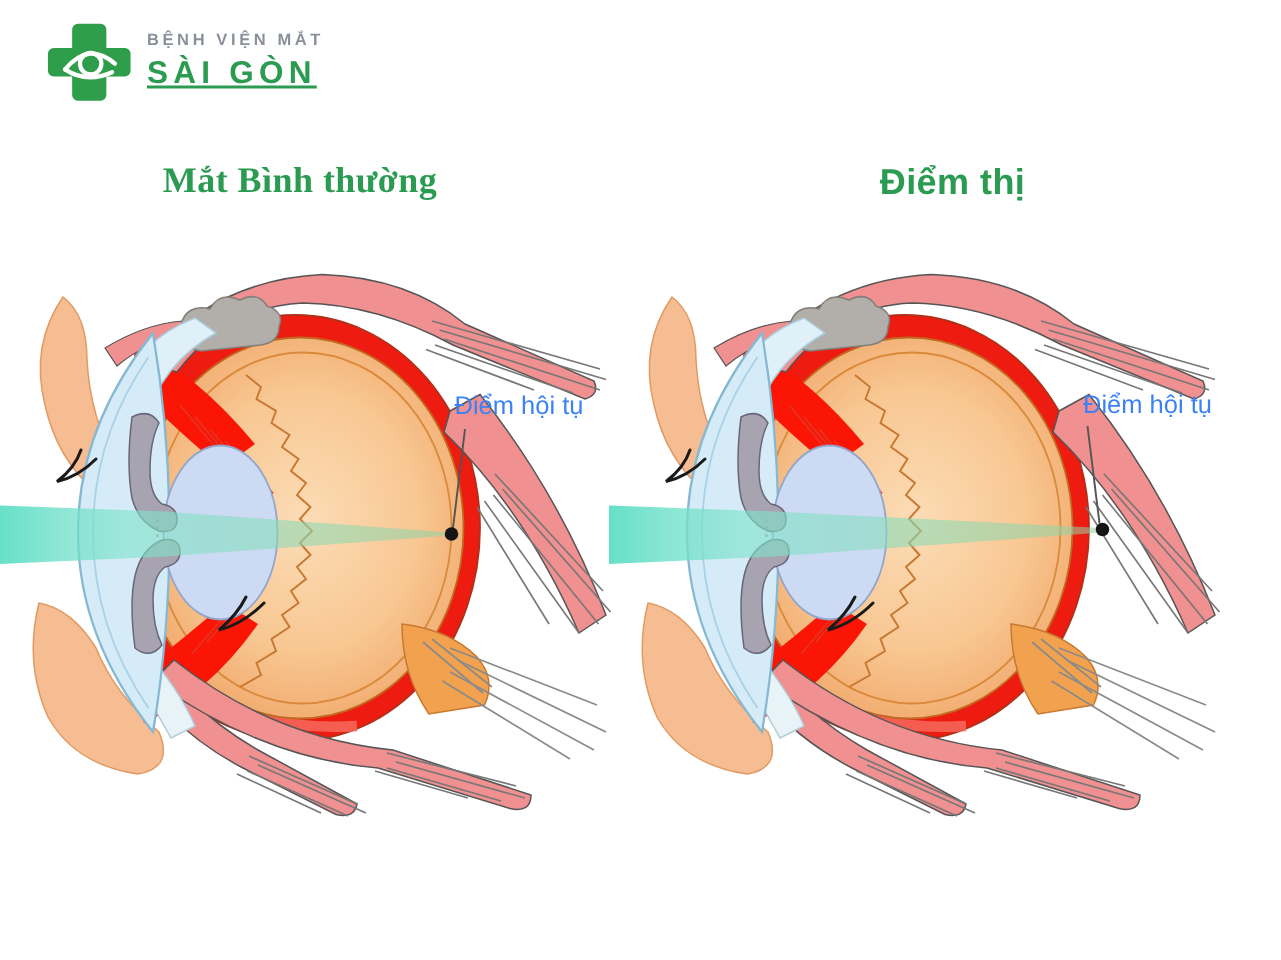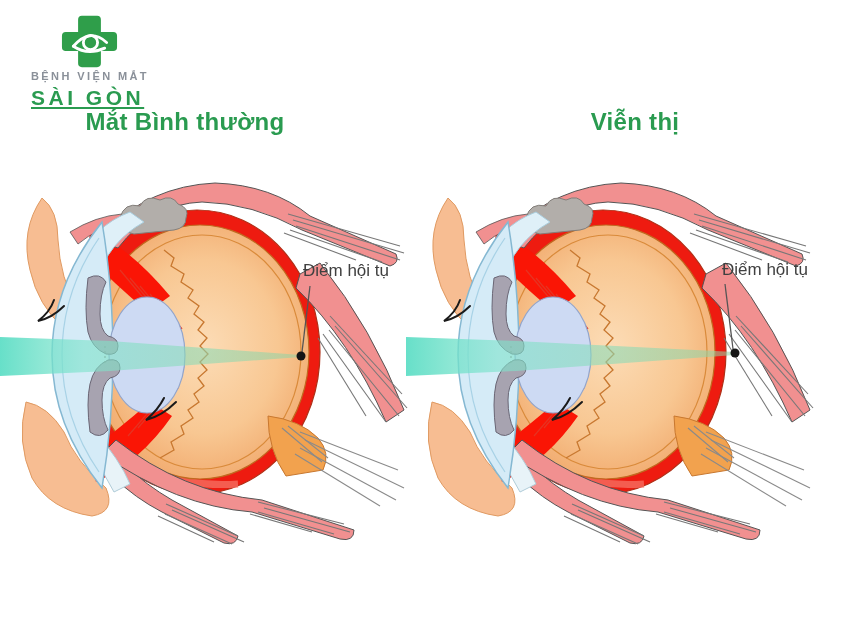--- a/index.html
+++ b/index.html
@@ -1,34 +1,34 @@
 <!DOCTYPE html>
 <html><head>
 <meta charset="utf-8">
 <style>
   html,body{margin:0;padding:0;background:#fff;}
   .canvas{
     position:relative;width:854px;height:640px;background:#ffffff;
     overflow:hidden;font-family:"Liberation Sans",sans-serif;
   }
   
-  .logo{position:absolute;left:31px;top:13px;display:flex;align-items:center;flex-direction:column;}
+  .logo{position:absolute;left:31px;top:13px;display:flex;align-items:center;gap:10px;}
   .logo-text{display:flex;flex-direction:column;justify-content:center;}
   .logo-line1{font-size:11px;font-weight:600;letter-spacing:2.4px;color:#8a9099;line-height:1.25;}
   .logo-line2{font-size:21px;font-weight:700;letter-spacing:3.5px;color:#2a9b50;line-height:1.3;text-decoration:underline;}
   
   .heading{position:absolute;top:108px;font-size:24px;font-weight:700;color:#2a9b50;letter-spacing:.3px;text-align:center;}
-  .heading-left{left:55px;width:260px;}
+  .heading-left{left:70px;width:260px;font-family:Liberation Serif, serif;}
   .heading-right{left:555px;width:160px;}
   
   .diagram{position:absolute;top:170px;width:410px;height:390px;}
   .diagram-left{left:0;}
   .diagram-right{left:406px;}
   
-  .focal-label{position:absolute;font-size:17px;color:#404040;white-space:nowrap;}
+  .focal-label{position:absolute;font-size:17px;color:#3b82f6;white-space:nowrap;}
   .focal-label-left{left:303px;top:261px;}
   .focal-label-right{left:722px;top:260px;}
 </style>
 </head>
 <body>
 
 <div class="canvas">
 
   <svg width="0" height="0" style="position:absolute" aria-hidden="true">
     <defs>
@@ -140,21 +140,21 @@
       <path d="M13 35 Q 28 45 46 37" fill="none" stroke="#ffffff" stroke-width="3" stroke-linecap="round"></path>
       <circle cx="31" cy="31" r="7.5" fill="none" stroke="#ffffff" stroke-width="3"></circle>
     </svg>
     <div class="logo-text">
       <span class="logo-line1">BỆNH VIỆN MẮT</span>
       <span class="logo-line2">SÀI GÒN</span>
     </div>
   </div>
 
   <div class="heading heading-left">Mắt Bình thường</div>
-  <div class="heading heading-right">Viễn thị</div>
+  <div class="heading heading-right">Điểm thị</div>
 
   <svg class="diagram diagram-left" viewBox="0 0 410 390">
     <use href="#eyeAnatomy"></use>
     <polygon points="0,167 110,171 301,185 301,187 110,201 0,206" fill="url(#gBeam)"></polygon>
     <line x1="310" y1="116" x2="302" y2="182" stroke="#555" stroke-width="1.3"></line>
     <circle cx="301" cy="186" r="4.5" fill="#151515"></circle>
   </svg>
 
   <svg class="diagram diagram-right" viewBox="0 0 410 390">
     <use href="#eyeAnatomy"></use>

